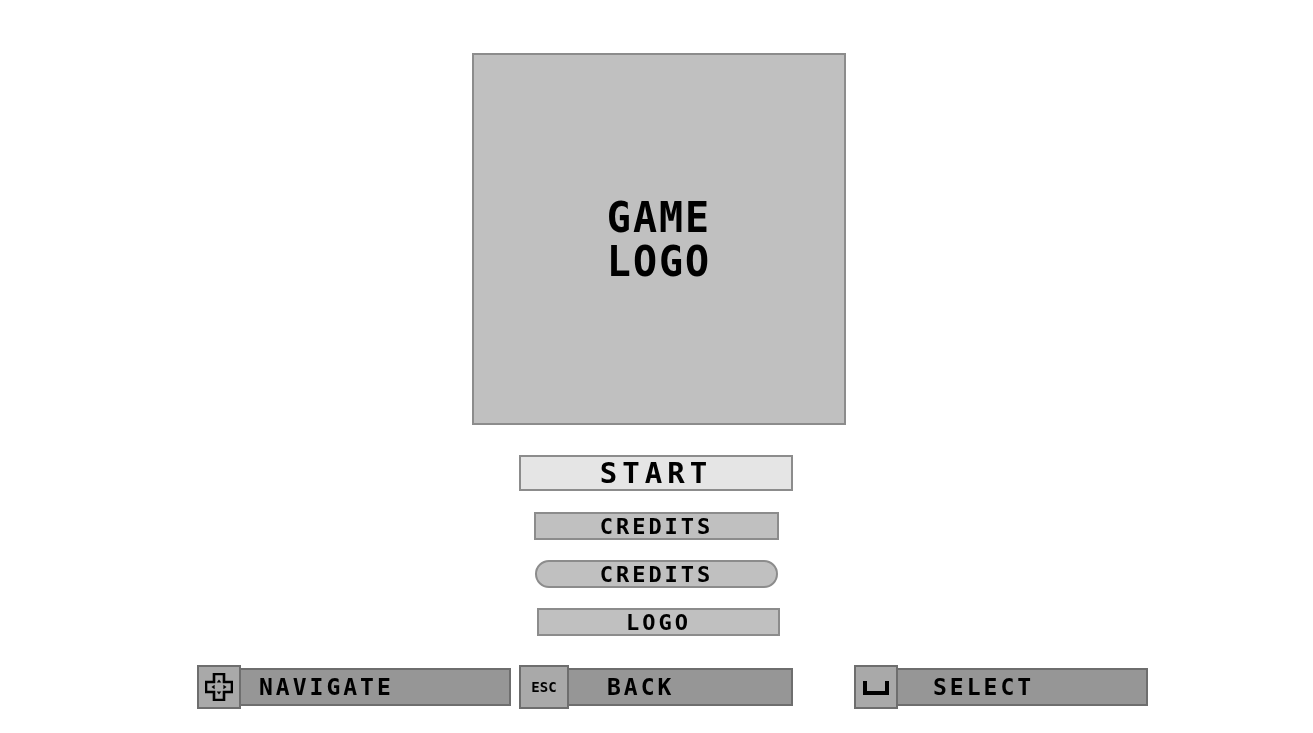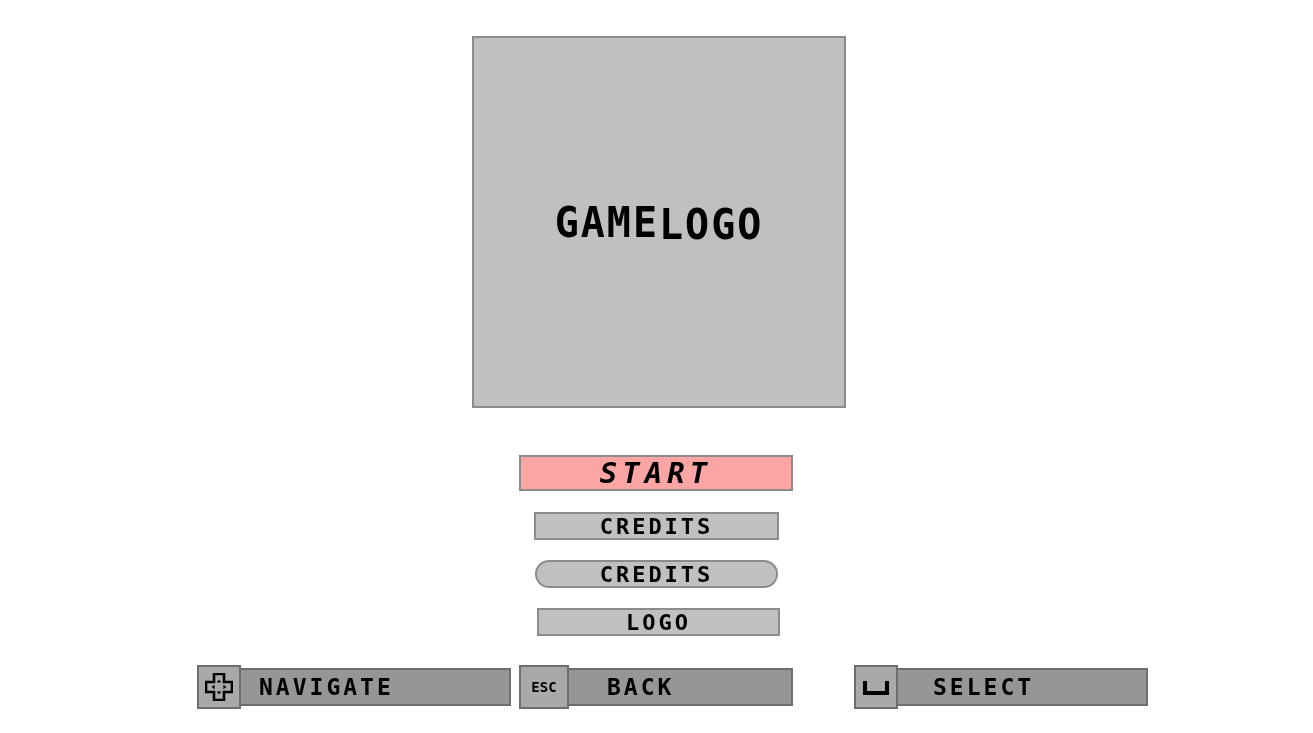--- a/index.html
+++ b/index.html
@@ -14,28 +14,28 @@
     overflow: hidden;
     font-family: "DejaVu Sans Mono", monospace;
     -webkit-font-smoothing: none;
     font-smooth: never;
   }
 
   
   #logo-panel {
     position: absolute;
     left: 472px;
-    top: 36px;
+    top: 53px;
     width: 374px;
     height: 372px;
     background: #c0c0c0;
     border: 2px solid #8c8c8c;
     box-sizing: border-box;
     display: flex;
-    flex-direction: row;
+    flex-direction: column;
     align-items: center;
     justify-content: center;
   }
   .logo-line {
     font-family: "DejaVu Sans Mono", monospace;
     font-weight: bold;
     font-size: 40px;
     line-height: 40px;
     letter-spacing: 2px;
     color: #000000;
@@ -59,22 +59,21 @@
     justify-content: center;
     color: #000000;
     font-family: "DejaVu Sans Mono", monospace;
     font-weight: bold;
     letter-spacing: 3px;
     border: 2px solid #8c8c8c;
     background: #c0c0c0;
     cursor: pointer;
   }
   .menu-item.selected {
-    background: #fca5a5;
-    font-style: italic;
+    background: #e5e5e5;
   }
 
   #menu-start {
     left: 519px; top: 3px;
     width: 274px; height: 36px;
     font-size: 29px;
     letter-spacing: 5px;
   }
   #menu-settings {
     left: 534px; top: 60px;

